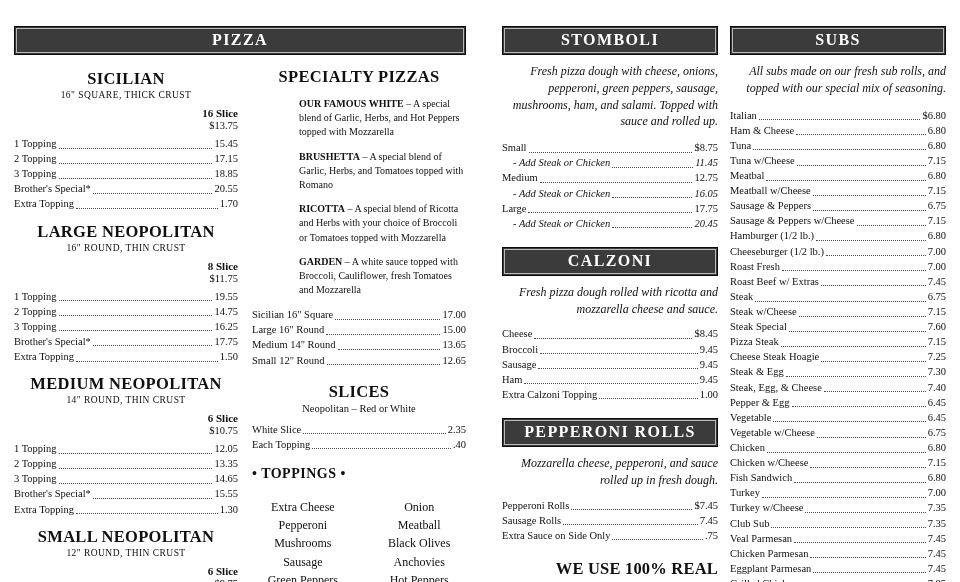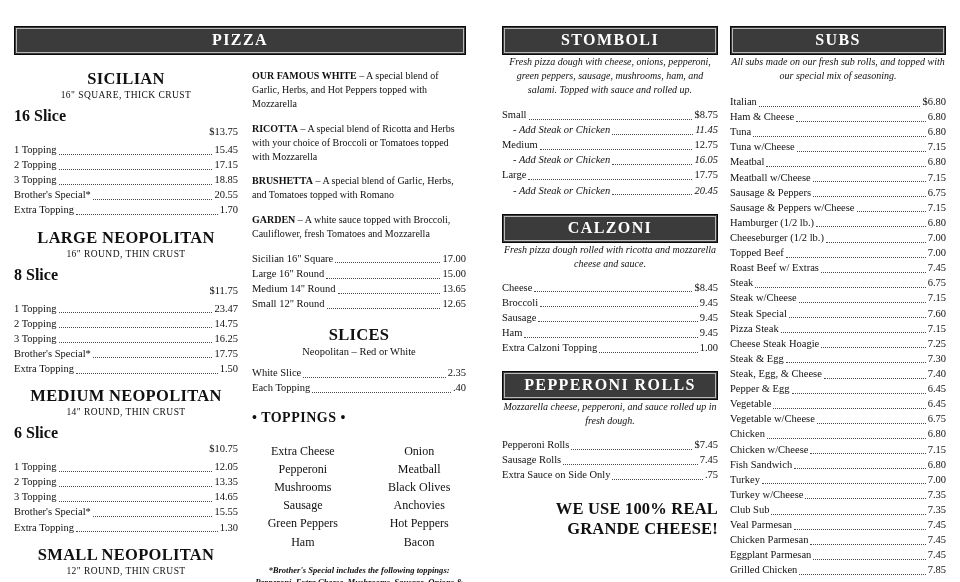--- a/index.html
+++ b/index.html
@@ -46,22 +46,23 @@
     font-weight:bold;
     letter-spacing:.3px;
   }
   .sub{
     text-align:center;
     font-size:9.5px;
     letter-spacing:.45px;
     margin-top:1px;
   }
   .sizehdr{
+    text-align:right;
     font-weight:bold;
-    font-size:16px;
+    font-size:11px;
     margin-top:7px;
   }
   .sizeprice{
     text-align:right;
     font-size:10.5px;
     margin-top:1px;
   }
 
   
   ul.rows{list-style:none;margin:5px 0 0;padding:0;}
@@ -76,26 +77,26 @@
     margin:0 2px 2.5px;
     border-bottom:1px dotted #4a4a4a;
     min-width:8px;
     height:1px;
   }
   ul.rows li .pr{flex:0 0 auto;text-align:right;}
   ul.rows li.indent{padding-left:11px;font-style:italic;}
 
   
   .desc{
-    font-size:10px;line-height:1.42;margin-top:10px;
+    font-size:10px;line-height:1.42;margin-top:10px;margin-left:47px;
   }
   .desc b{font-weight:bold;}
   .ital-center{
-    font-style:italic;text-align:center;
-    font-size:10px;line-height:1.4;
+    font-style:italic;text-align:right;
+    font-size:12px;line-height:1.4;margin-top:8px;
   }
 
   
   .topp-title{
     text-align:left;font-weight:bold;font-size:14px;
     margin-top:14px;letter-spacing:.5px;
   }
   .topp-grid{
     display:flex;justify-content:center;gap:50px;
     margin-top:16px;text-align:center;font-size:12px;line-height:1.52;
@@ -166,21 +167,21 @@
 
         <div>
           <h2 class="sec">LARGE NEOPOLITAN</h2>
           <div class="sub">16" ROUND, THIN CRUST</div>
           <div class="sizehdr">8 Slice</div>
           <div class="sizeprice">$11.75</div>
           <ul class="rows">
               <li>
                 <span class="nm">1 Topping</span>
                 <span class="dots"></span>
-                <span class="pr">23.47</span>
+                <span class="pr">19.55</span>
               </li>
               <li>
                 <span class="nm">2 Topping</span>
                 <span class="dots"></span>
                 <span class="pr">14.75</span>
               </li>
               <li>
                 <span class="nm">3 Topping</span>
                 <span class="dots"></span>
                 <span class="pr">16.25</span>
@@ -236,24 +237,25 @@
           <h2 class="sec">SMALL NEOPOLITAN</h2>
           <div class="sub">12" ROUND, THIN CRUST</div>
           <div class="sizehdr">6 Slice</div>
           <div class="sizeprice">$9.75</div>
 
         </div>
 
       </div>
 
       <div class="pane-b">
+        <h2 class="sec" style="margin-top:8px">SPECIALTY PIZZAS</h2>
         <div>
             <p class="desc"><b>OUR FAMOUS WHITE</b><span> – A special blend of Garlic, Herbs, and Hot Peppers topped with Mozzarella</span></p>
+            <p class="desc"><b>BRUSHETTA</b><span> – A special blend of Garlic, Herbs, and Tomatoes topped with Romano</span></p>
             <p class="desc"><b>RICOTTA</b><span> – A special blend of Ricotta and Herbs with your choice of Broccoli or Tomatoes topped with Mozzarella</span></p>
-            <p class="desc"><b>BRUSHETTA</b><span> – A special blend of Garlic, Herbs, and Tomatoes topped with Romano</span></p>
             <p class="desc"><b>GARDEN</b><span> – A white sauce topped with Broccoli, Cauliflower, fresh Tomatoes and Mozzarella</span></p>
           </div>
         <ul class="rows" style="margin-top:10px">
             <li>
               <span class="nm">Sicilian 16" Square</span>
               <span class="dots"></span>
               <span class="pr">17.00</span>
             </li>
             <li>
               <span class="nm">Large 16" Round</span>
@@ -462,21 +464,21 @@
           <span class="nm">Hamburger (1/2 lb.)</span>
           <span class="dots"></span>
           <span class="pr">6.80</span>
         </li>
         <li>
           <span class="nm">Cheeseburger (1/2 lb.)</span>
           <span class="dots"></span>
           <span class="pr">7.00</span>
         </li>
         <li>
-          <span class="nm">Topped Beef</span>
+          <span class="nm">Roast Fresh</span>
           <span class="dots"></span>
           <span class="pr">7.00</span>
         </li>
         <li>
           <span class="nm">Roast Beef w/ Extras</span>
           <span class="dots"></span>
           <span class="pr">7.45</span>
         </li>
         <li>
           <span class="nm">Steak</span>

